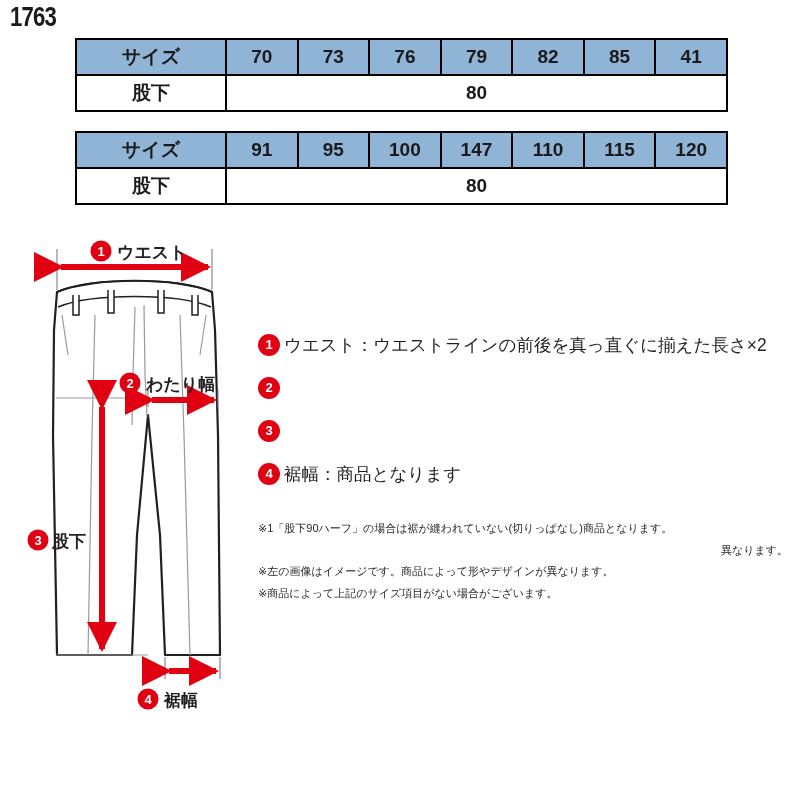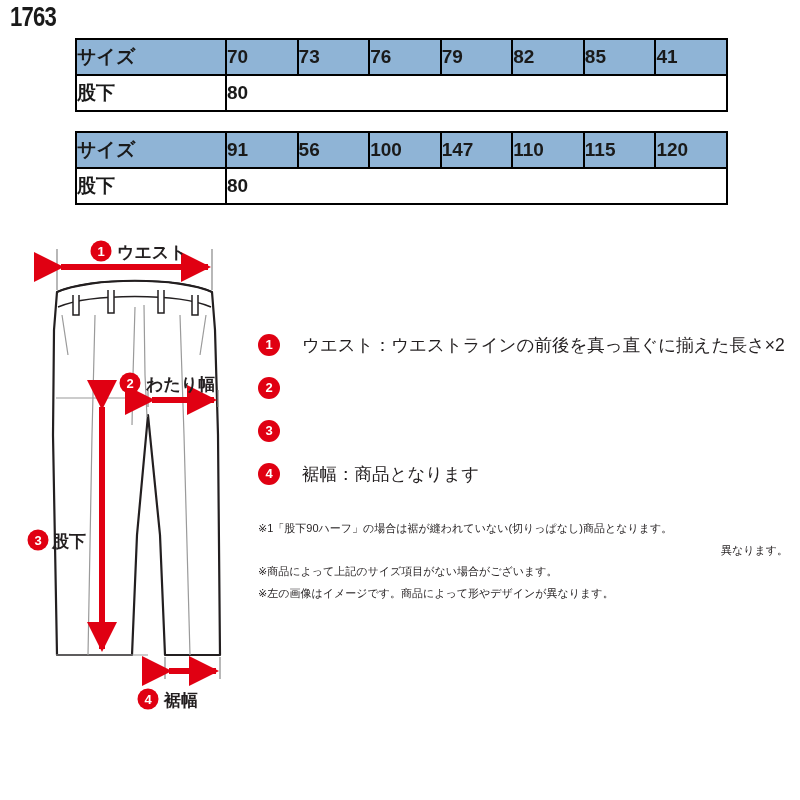--- a/index.html
+++ b/index.html
@@ -37,21 +37,21 @@
     border-collapse: collapse;
     table-layout: fixed;
     width: 653px;
     background: #ffffff;
   }
   #size-table-1 { top: 38px; }
   #size-table-2 { top: 131px; }
 
   .size-table td, .size-table th {
     border: 2px solid #000000;
-    text-align: left;
+    text-align: center;
     font-weight: bold;
     font-size: 19px;
     height: 34px;
     padding: 0;
     color: #1a1a1a;
     font-family: "Liberation Sans", "DejaVu Sans", sans-serif;
   }
   .size-table th {
     background: #8fb4d6;
   }
@@ -91,21 +91,21 @@
     background: #e00012;
     color: #ffffff;
     font-size: 13px;
     font-weight: bold;
     line-height: 22px;
     text-align: center;
     margin-top: 1px;
     font-family: "Liberation Sans", "DejaVu Sans", sans-serif;
   }
   .legend-text {
-    margin-left: 22px;
+    margin-left: 4px;
     font-size: 17.5px;
     line-height: 24px;
     white-space: nowrap;
     color: #231f20;
     font-family: "Liberation Sans", "DejaVu Sans", sans-serif;
   }
   .legend-text .sup {
     font-size: 10px;
     vertical-align: top;
     margin-left: 3px;
@@ -148,21 +148,21 @@
       <td colspan="7">80</td>
     </tr>
   </tbody>
 </table>
 
 <table class="size-table" id="size-table-2">
   <tbody>
     <tr>
       <th class="label-col">サイズ</th>
       <th>91</th>
-      <th>56</th>
+      <th>95</th>
       <th>100</th>
       <th>147</th>
       <th>110</th>
       <th>115</th>
       <th>120</th>
     </tr>
     <tr>
       <td class="row-label label-col">股下</td>
       <td colspan="7">80</td>
     </tr>
@@ -279,15 +279,15 @@
   </div>
   <div class="legend-row">
     <div class="legend-badge">4</div>
     <div class="legend-text"><span>裾幅：商品となります</span><span class="sup"></span></div>
   </div>
 </div>
 
 <div id="notes">
   <div>※1「股下90ハーフ」の場合は裾が縫われていない(切りっぱなし)商品となります。</div>
   <div class="indent">異なります。</div>
+  <div>※左の画像はイメージです。商品によって形やデザインが異なります。</div>
   <div>※商品によって上記のサイズ項目がない場合がございます。</div>
-  <div>※左の画像はイメージです。商品によって形やデザインが異なります。</div>
 </div>
 
 </body></html>

